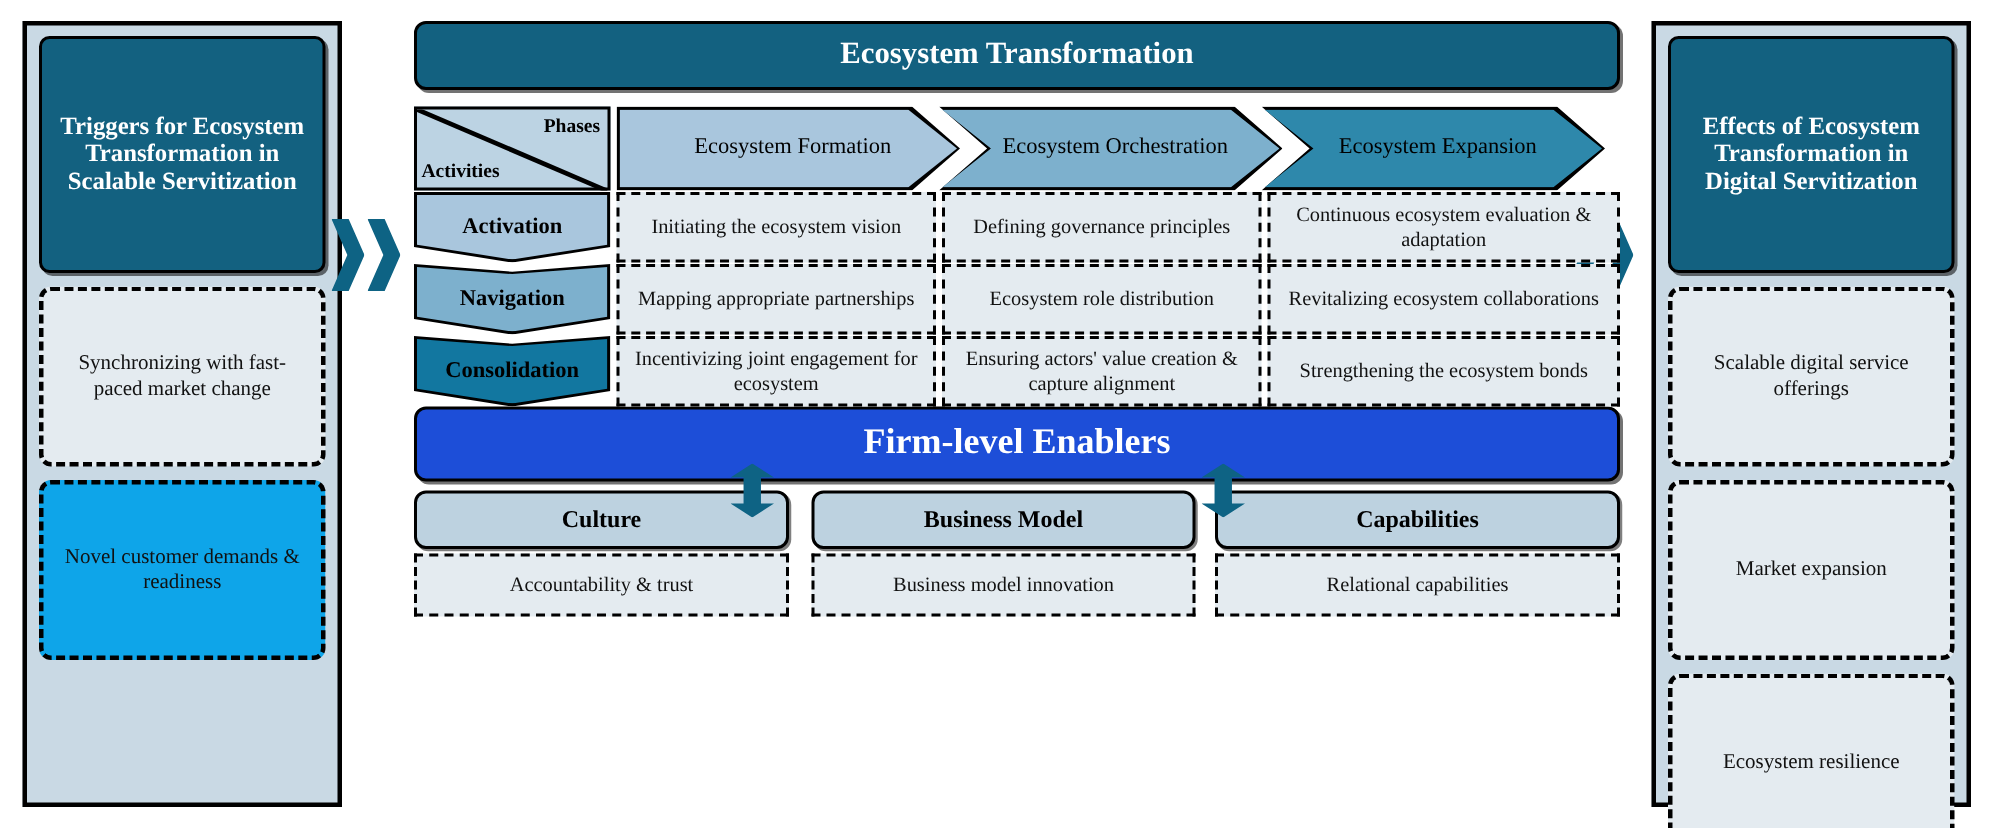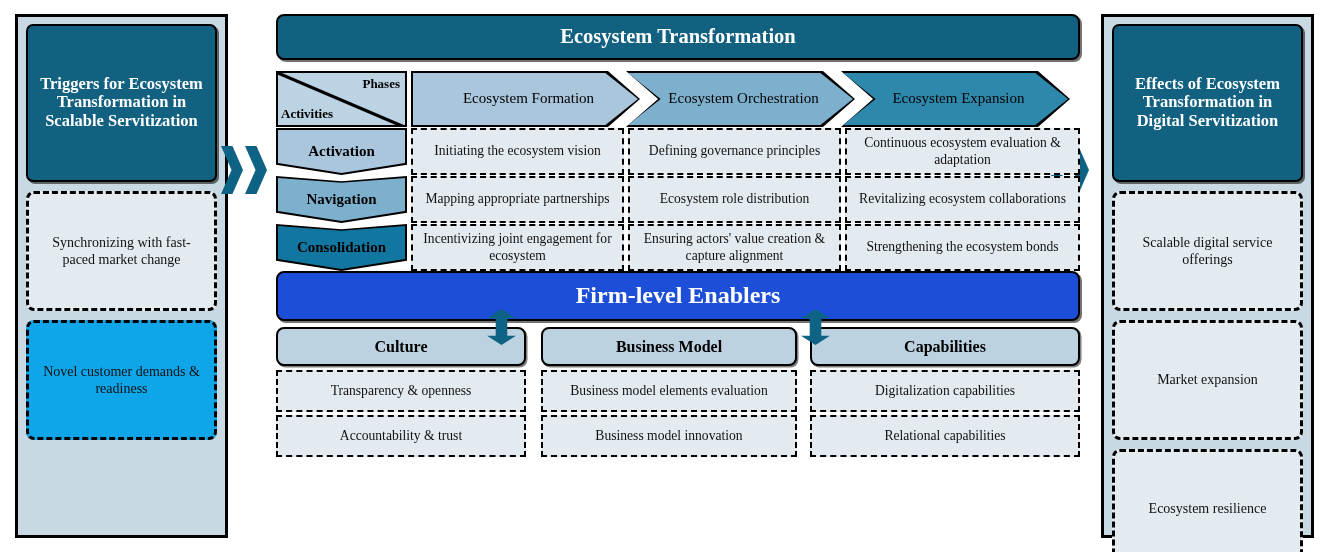--- a/index.html
+++ b/index.html
@@ -280,27 +280,20 @@
     <div class="banner" style="font-size: 24px; background: #1d4ed8;">Firm-level Enablers</div>
 
     <div class="enb-head-row">
       <div class="enb-head" style="flex-basis: 250px; background: rgb(189, 210, 224);">Culture</div>
       <div class="sp" style="flex-basis:15px;"></div>
       <div class="enb-head" style="flex-basis: 256px; background: rgb(189, 210, 224);">Business Model</div>
       <div class="sp" style="flex-basis:13px;"></div>
       <div class="enb-head" style="flex-basis: 270px; background: rgb(189, 210, 224);">Capabilities</div>
     </div>
 
-    <div class="enb-col-row r1">
-      <div class="enb-cell" style="flex-basis: 250px; background: rgb(228, 235, 240);">Transparency &amp; openness</div>
-      <div class="sp" style="flex-basis:15px;"></div>
-      <div class="enb-cell" style="flex-basis: 256px; background: rgb(228, 235, 240);">Business model elements evaluation</div>
-      <div class="sp" style="flex-basis:13px;"></div>
-      <div class="enb-cell" style="flex-basis: 270px; background: rgb(228, 235, 240);">Digitalization capabilities</div>
-    </div>
 
     <div class="enb-col-row r2">
       <div class="enb-cell" style="flex-basis: 250px; background: rgb(228, 235, 240);">Accountability &amp; trust</div>
       <div class="sp" style="flex-basis:15px;"></div>
       <div class="enb-cell" style="flex-basis: 256px; background: rgb(228, 235, 240);">Business model innovation</div>
       <div class="sp" style="flex-basis:13px;"></div>
       <div class="enb-cell" style="flex-basis: 270px; background: rgb(228, 235, 240);">Relational capabilities</div>
     </div>
   </div>
 

